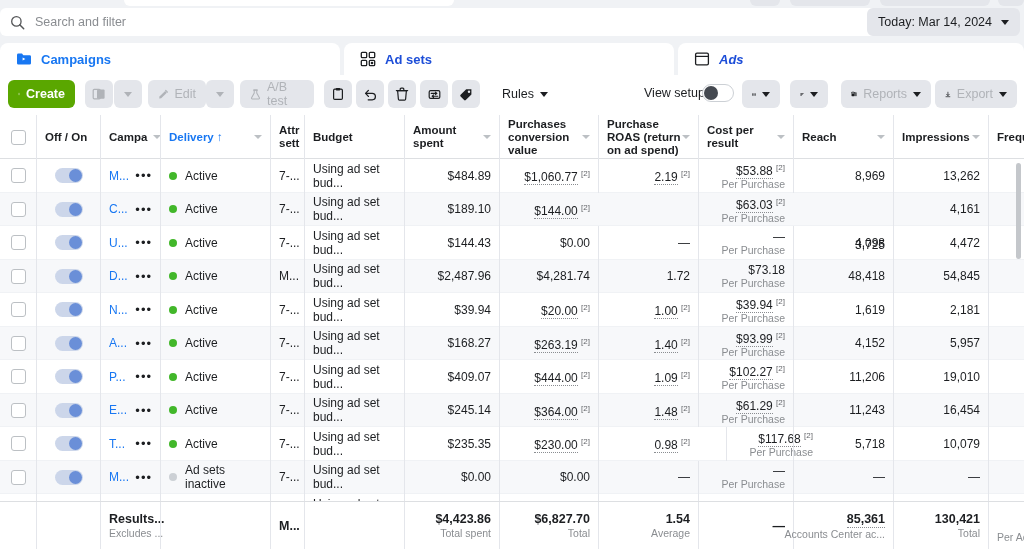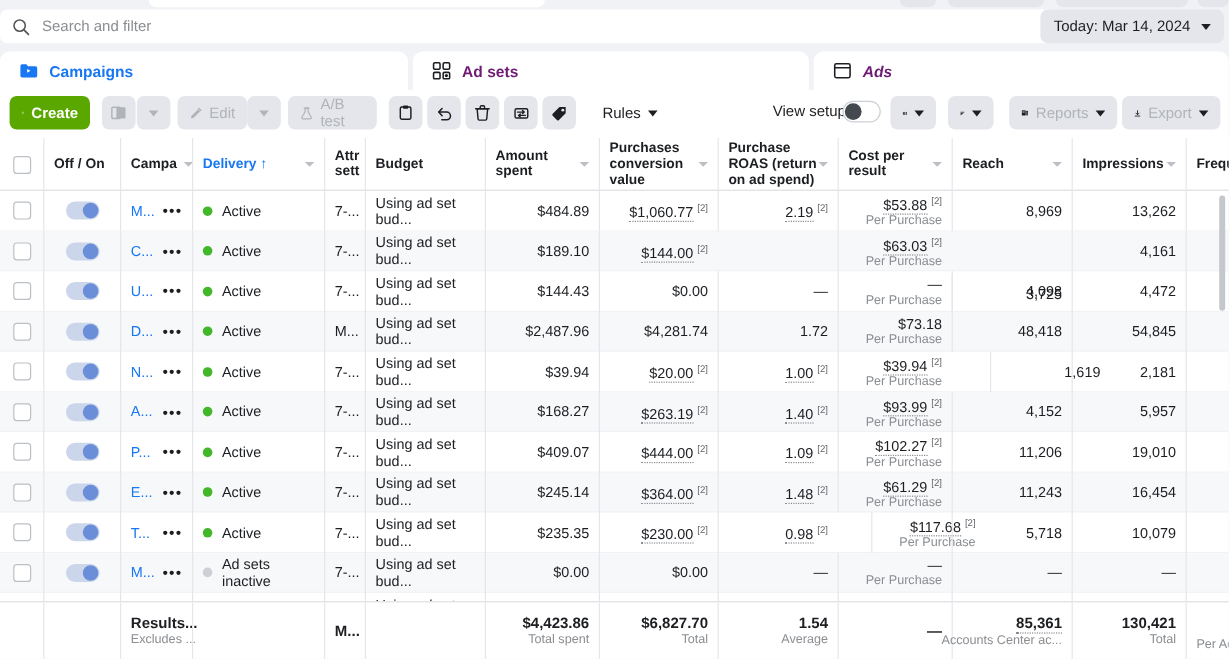--- a/index.html
+++ b/index.html
@@ -29,21 +29,21 @@
   }
   .datepill .lbl{font-size:12.5px;color:#1c1e21;white-space:nowrap;}
   .caret{width:0;height:0;border-left:4.5px solid transparent;border-right:4.5px solid transparent;border-top:5px solid #1c1e21;}
 
   
   .tabs{position:absolute;left:0;top:43px;width:1024px;height:32px;}
   .tab{
     position:absolute;top:0;height:32px;background:#fff;border-radius:8px 8px 0 0;
     display:flex;align-items:center;gap:9px;padding-left:16px;
   }
-  .tab .t-lbl{font-size:13px;font-weight:bold;color:#701a75;}
+  .tab .t-lbl{font-size:13px;font-weight:bold;color:#1d4ed8;}
   .tab.active .t-lbl{color:#1877f2;}
 
   
   .toolbar{position:absolute;left:0;top:75px;width:1024px;height:40px;background:#fff;}
   .btn{position:absolute;top:80px;height:28px;border-radius:6px;display:flex;align-items:center;gap:6px;padding:0 10px;font-size:12.5px;}
   .btn.green{background:#5aa700;color:#fff;font-weight:bold;}
   .btn.grey{background:#e4e6eb;color:#b0b3b8;}
   .btn.ghost{background:transparent;color:#1c1e21;}
   .btn.sq{padding:0;width:28px;justify-content:center;}
   .caret-d{width:0;height:0;border-left:4.5px solid transparent;border-right:4.5px solid transparent;border-top:5px solid #b0b3b8;}
@@ -480,21 +480,21 @@
           <div class="cell num" style="left: 499px; width: 99px;">
             <span class="val"><span class="underl">$20.00</span> <span class="sup">[2]</span></span>
           </div>
           <div class="cell num" style="left: 598px; width: 100px;">
             <span class="val"><span class="underl">1.00</span> <span class="sup">[2]</span></span>
           </div>
           <div class="cell num col" style="left: 698px; width: 95px;">
             <span class="val"><span class="underl">$39.94</span> <span class="sup">[2]</span></span>
             <span class="sub">Per Purchase</span>
           </div>
-          <div class="cell num" style="left: 825px; width: 100px;">1,619</div>
+          <div class="cell num" style="left: 793px; width: 100px;">1,619</div>
           <div class="cell num" style="left: 893px; width: 95px;">2,181</div>
           <div class="cell" style="left: 988px; width: 36px;"></div>
         </div>
         <div class="row alt">
           <div class="cell" style="left: 0px; width: 36px; border-left: none; justify-content: center;">
             <span class="cbx"></span>
           </div>
           <div class="cell" style="left: 36px; width: 64px; justify-content: center;">
             <span class="sw">
               <span class="k"></span>

